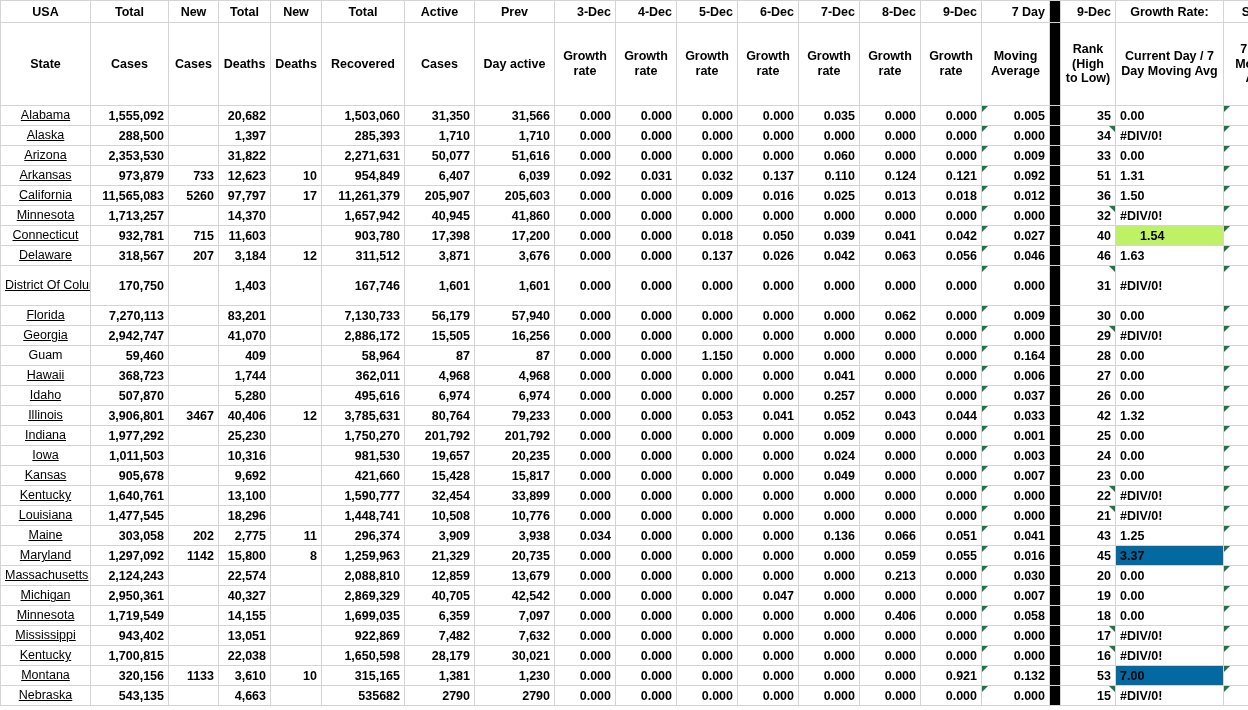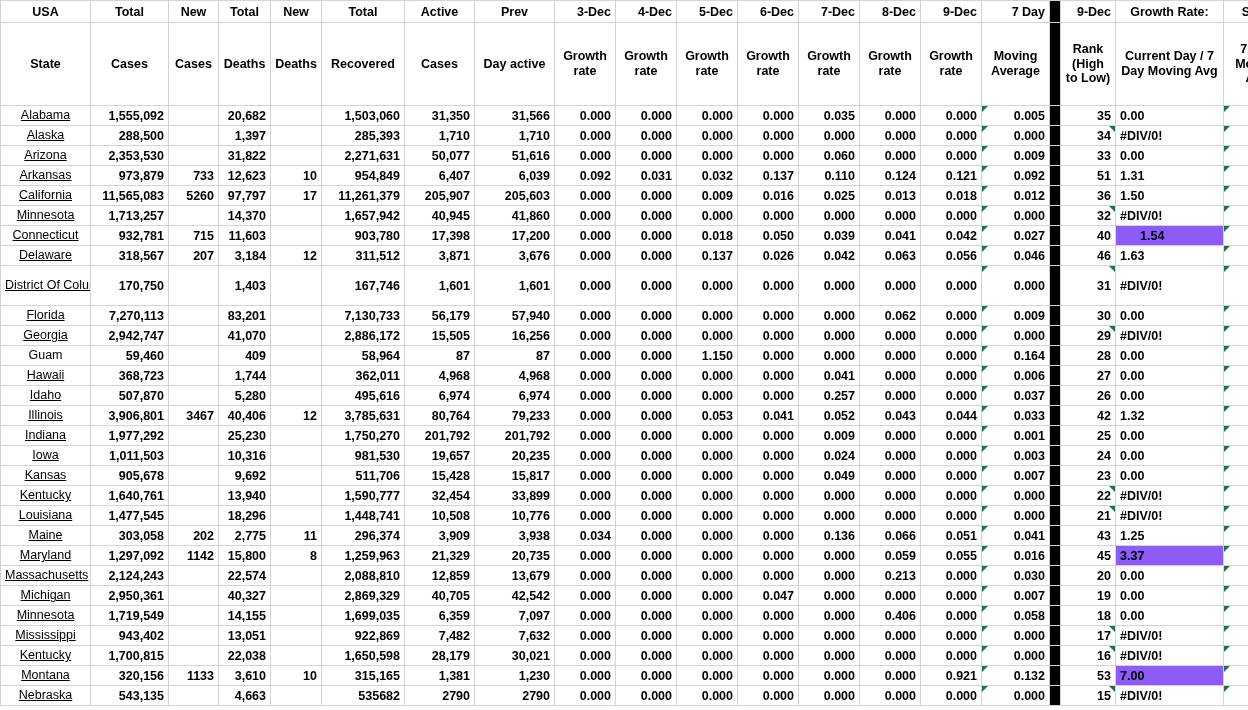--- a/index.html
+++ b/index.html
@@ -59,22 +59,22 @@
   td.state span.slink {
     text-decoration: underline;
     font-weight: normal;
   }
   td.state.plain span.slink { text-decoration: none; font-weight: normal; }
   td.num { text-align: right; font-weight: bold; }
   td.num.ital { }
   td.rate { text-align: right; font-weight: normal; }
   td.rank { text-align: right; font-weight: normal; padding-right: 8px; }
   td.gr { text-align: left; font-weight: normal; }
-  td.gr.hl-yellow { background: #8b5cf6; padding-left: 24px; }
-  td.gr.hl-pink { background: #8b5cf6; }
+  td.gr.hl-yellow { background: #bef264; padding-left: 24px; }
+  td.gr.hl-pink { background: #0369a1; }
   td.st7 { text-align: right; font-weight: normal; padding-right: 9px; }
 
   
   td.sep {
     background: #000000;
     border-left: 1px solid #000;
     border-right: 1px solid #000;
     border-top: none; border-bottom: none;
     padding: 0;
   }
@@ -535,41 +535,41 @@
           <td class="rank">24</td>
           <td class="gr">0.00</td>
           <td class="st7 hascmt">27<span class="cmt"></span></td>
         </tr>
         <tr class="row">
           <td class="state"><span class="slink">Kansas</span></td>
           <td class="num">905,678</td>
           <td class="num"></td>
           <td class="num">9,692</td>
           <td class="num"></td>
-          <td class="num">511,706</td>
+          <td class="num">421,660</td>
           <td class="num">15,428</td>
           <td class="num">15,817</td>
           <td class="rate">0.000</td>
           <td class="rate">0.000</td>
           <td class="rate">0.000</td>
           <td class="rate">0.000</td>
           <td class="rate">0.049</td>
           <td class="rate">0.000</td>
           <td class="rate">0.000</td>
           <td class="rate hascmt">0.007<span class="cmt"></span></td>
           <td class="sep"></td>
           <td class="rank">23</td>
           <td class="gr">0.00</td>
           <td class="st7 hascmt">28<span class="cmt"></span></td>
         </tr>
         <tr class="row">
           <td class="state"><span class="slink">Kentucky</span></td>
           <td class="num">1,640,761</td>
           <td class="num"></td>
-          <td class="num">13,940</td>
+          <td class="num">13,100</td>
           <td class="num"></td>
           <td class="num ital">1,590,777</td>
           <td class="num">32,454</td>
           <td class="num">33,899</td>
           <td class="rate">0.000</td>
           <td class="rate">0.000</td>
           <td class="rate">0.000</td>
           <td class="rate">0.000</td>
           <td class="rate">0.000</td>
           <td class="rate">0.000</td>

